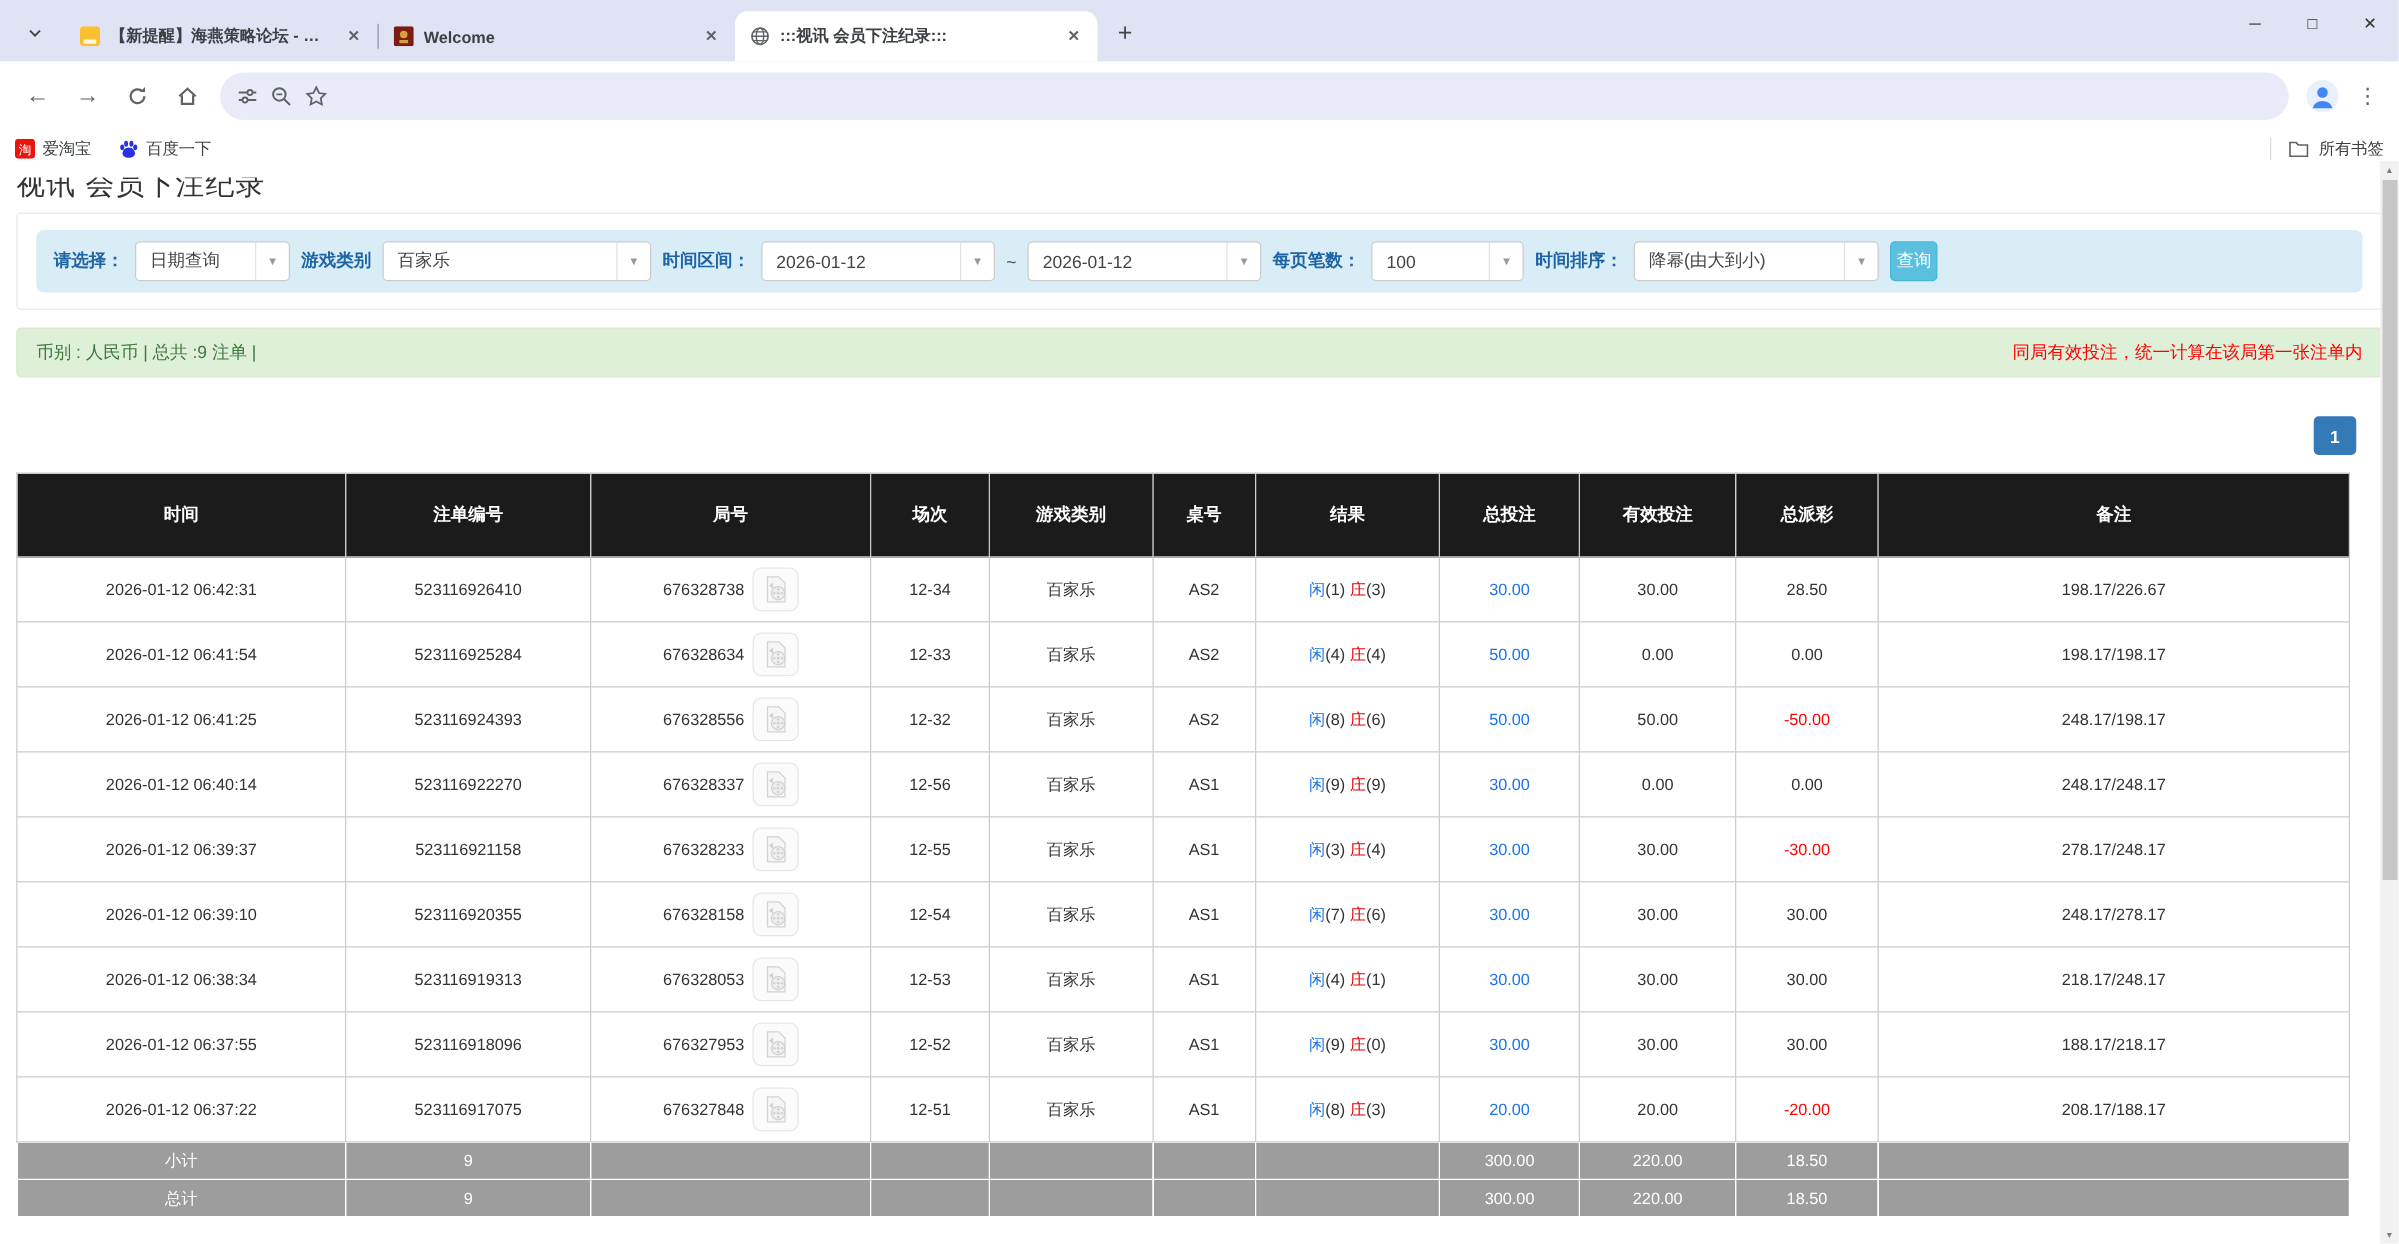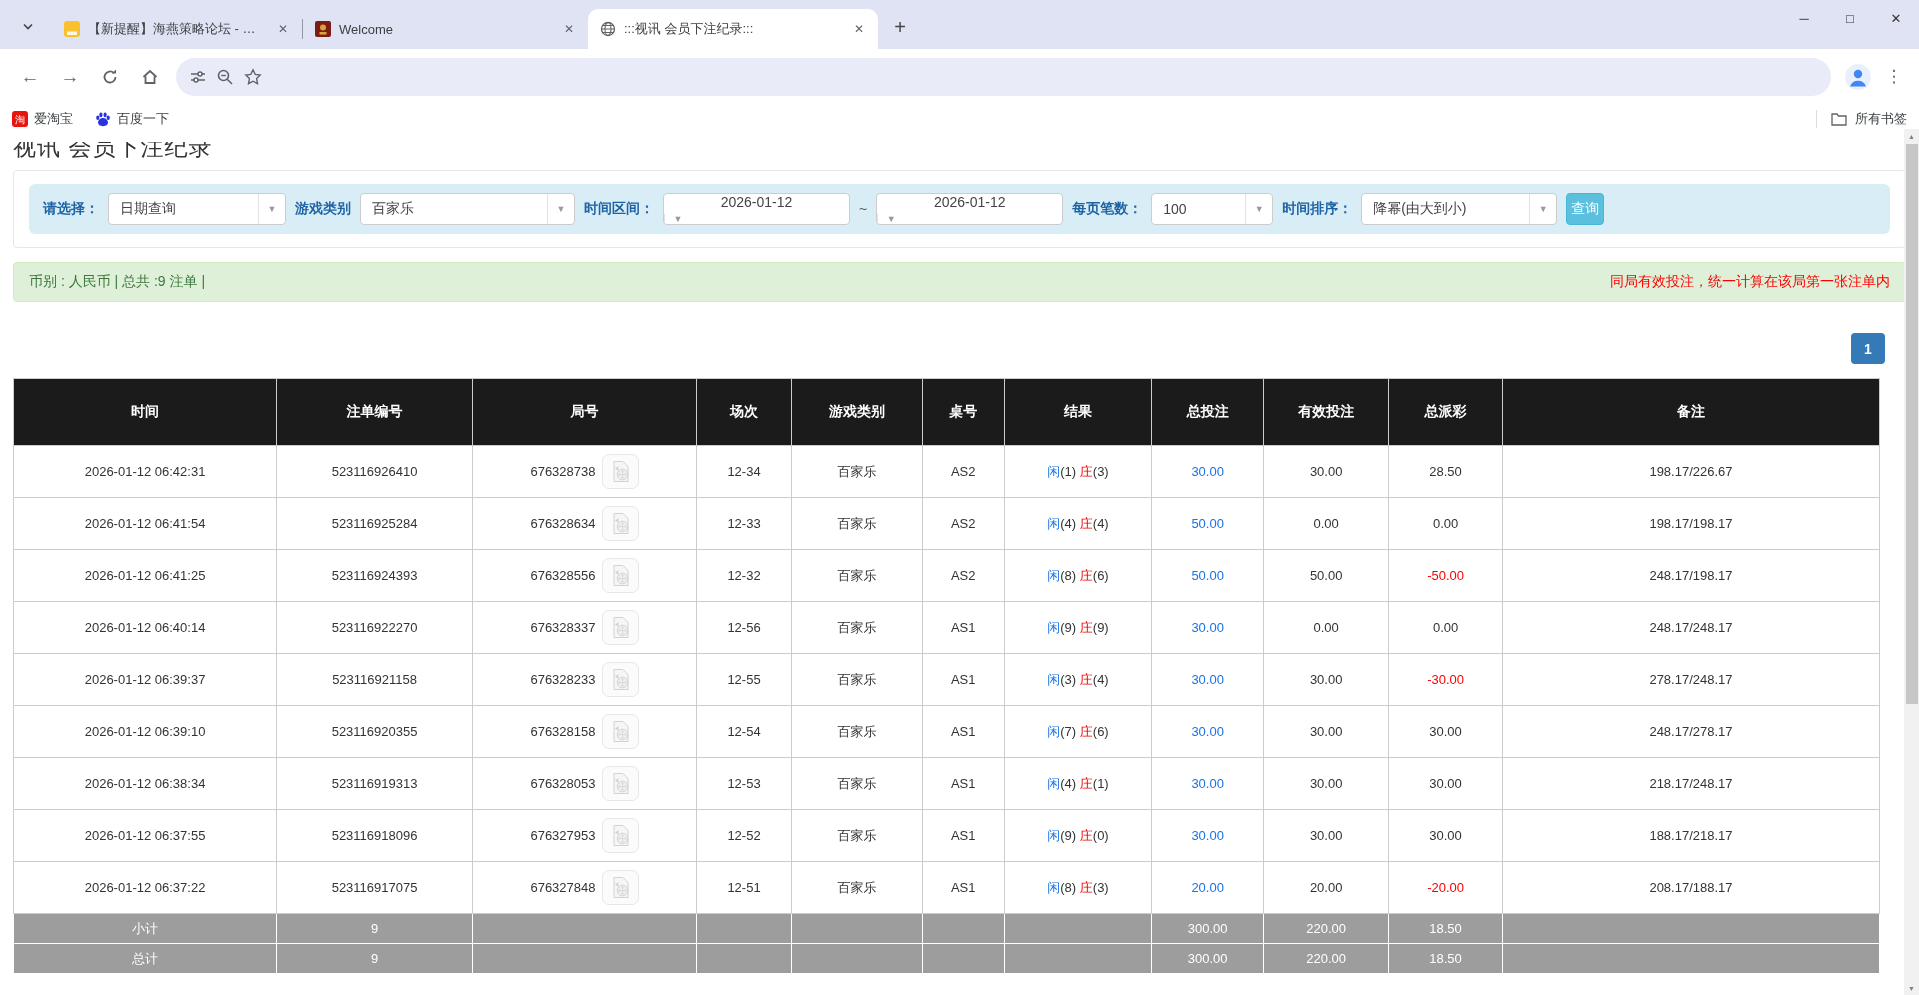--- a/index.html
+++ b/index.html
@@ -4,21 +4,21 @@
 <style>
   * { box-sizing: border-box; }
   html,body { margin:0; padding:0; }
   body {
     width:1919px; height:995px; overflow:hidden; background:#fff;
     font-family:"Liberation Sans", sans-serif; position:relative;
   }
   
   .tabbar { height:49px; background:#dfe3f4; display:flex; align-items:flex-end; position:relative; }
   .tab-search-btn { width:28px; height:28px; margin:0 10px 8px 14px; border-radius:50%; display:flex; align-items:center; justify-content:center; }
-  .tab { height:40px; display:flex; align-items:center; padding:0 10px 0 12px; font-size:13px; color:#3c4043; border-radius:10px 10px 0 0; position:relative; }
+  .tab { height:40px; display:flex; align-items:center; padding:0 10px 0 12px; font-size:13px; color:#3c4043; border-radius:10px 10px 0 0; position:relative;font-weight:bold; }
   .tab .title { white-space:nowrap; overflow:hidden; text-overflow:ellipsis; flex:1; margin:0 8px; }
   .tab.t1 { width:250px; }
   .tab.t2 { width:285px; }
   .tab.active { width:290px; background:#fff; }
   .tab-divider { width:1px; height:20px; background:#8f96ad; margin-bottom:10px; }
   .tab-close { width:18px; height:18px; border-radius:50%; display:flex; align-items:center; justify-content:center; font-size:12px; color:#5f6368; flex:none; }
   .newtab-btn { width:28px; height:28px; margin:0 0 8px 8px; border-radius:50%; display:flex; align-items:center; justify-content:center; font-size:20px; color:#444; }
   .win-controls { position:absolute; right:0; top:0; height:36px; display:flex; }
   .win-btn { width:46px; height:36px; display:flex; align-items:center; justify-content:center; font-size:13px; color:#333; }
   .toolbar { height:55px; background:#fff; display:flex; align-items:center; padding:0 10px; }
@@ -35,21 +35,21 @@
   
   .content { position:relative; height:862px; background:#fff; }
   .page-title-clip { height:17px; overflow:hidden; margin:9px 0 0 13px; }
   .page-title-clip span { display:block; font-size:23px; color:#333; transform:translateY(-10px); letter-spacing:1px; }
   .panel { margin:11px 13px 0 13px; border:1px solid #e7e7e7; border-radius:4px; padding:13px 15px; }
   .filter-bar { background:#d9edf7; border-radius:6px; padding:9px 14px; display:flex; align-items:center; gap:9px; font-size:14px; }
   .flabel { color:#1e64a5; font-weight:bold; white-space:nowrap; }
   .combo { background:#fff; border:1px solid #ccc; border-radius:4px; height:32px; display:flex; align-items:center; color:#444; overflow:hidden; }
   .combo .val { padding:0 11px; flex:1; white-space:nowrap; }
   .combo .arrow { width:27px; align-self:stretch; display:flex; align-items:center; justify-content:center; border-left:1px solid #e2e2e2; color:#999; font-size:9px; }
-  .w-select1 { width:178px; } .w-select2 { width:215px; } .w-date { width:187px;flex-direction:column; }
+  .w-select1 { width:124px; } .w-select2 { width:215px; } .w-date { width:187px; }
   .w-pagesize { width:122px; } .w-sort { width:196px;gap:48px; }
   .tilde { color:#555; }
   .search-btn { background:#5bc0de; border:1px solid #46b8da; color:#fff; border-radius:4px; height:32px; padding:0 4px; font-size:14px; cursor:pointer; font-family:inherit; }
   .summary-bar { margin:14px 13px 0 13px; background:#dff0d8; border:1px solid #d6e9c6; border-radius:4px; padding:10px 15px; display:flex; justify-content:space-between; align-items:center; font-size:14px; color:#3c763d; }
   .summary-right { color:#fe0000; }
   .pagination { display:flex; justify-content:flex-end; margin:31px 34px 0 0; }
   .page-btn { min-width:34px; height:31px; background:#337ab7; color:#fff; border-radius:4px; display:flex; align-items:center; justify-content:center; font-size:14px; font-weight:bold; }
   table.bets { width:1867px; margin:14px 13px 0 13px; border-collapse:collapse; font-size:13px; color:#333; table-layout:fixed; }
   table.bets th { background:#1b1b1b; color:#fff; font-size:14px; font-weight:bold; padding:24px 4px; border:1px solid #ccc; }
   table.bets td { border:1px solid #ccc; text-align:center; padding:3px; height:52px; overflow:hidden; }

